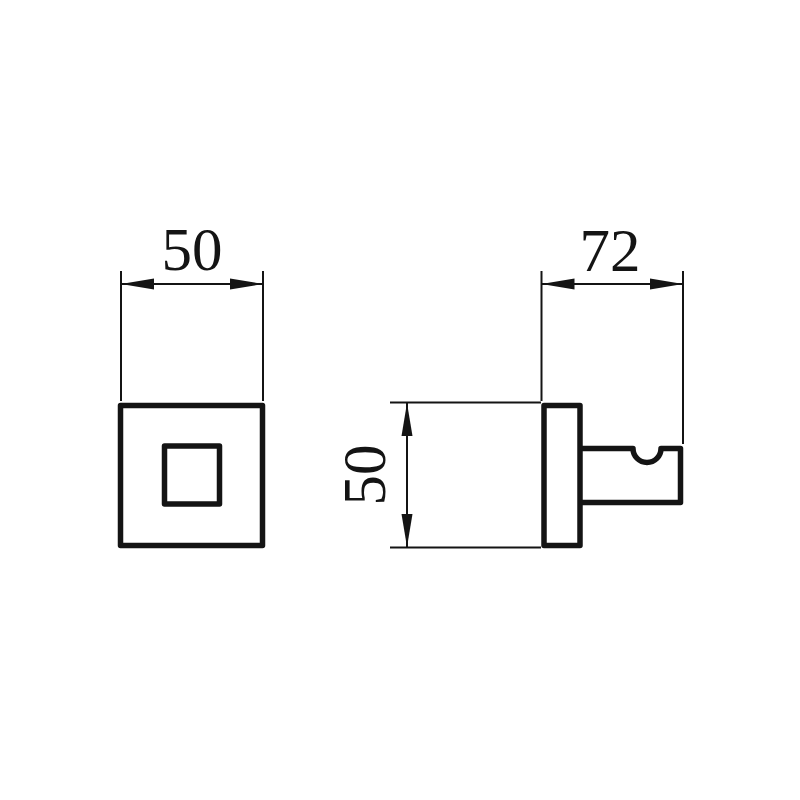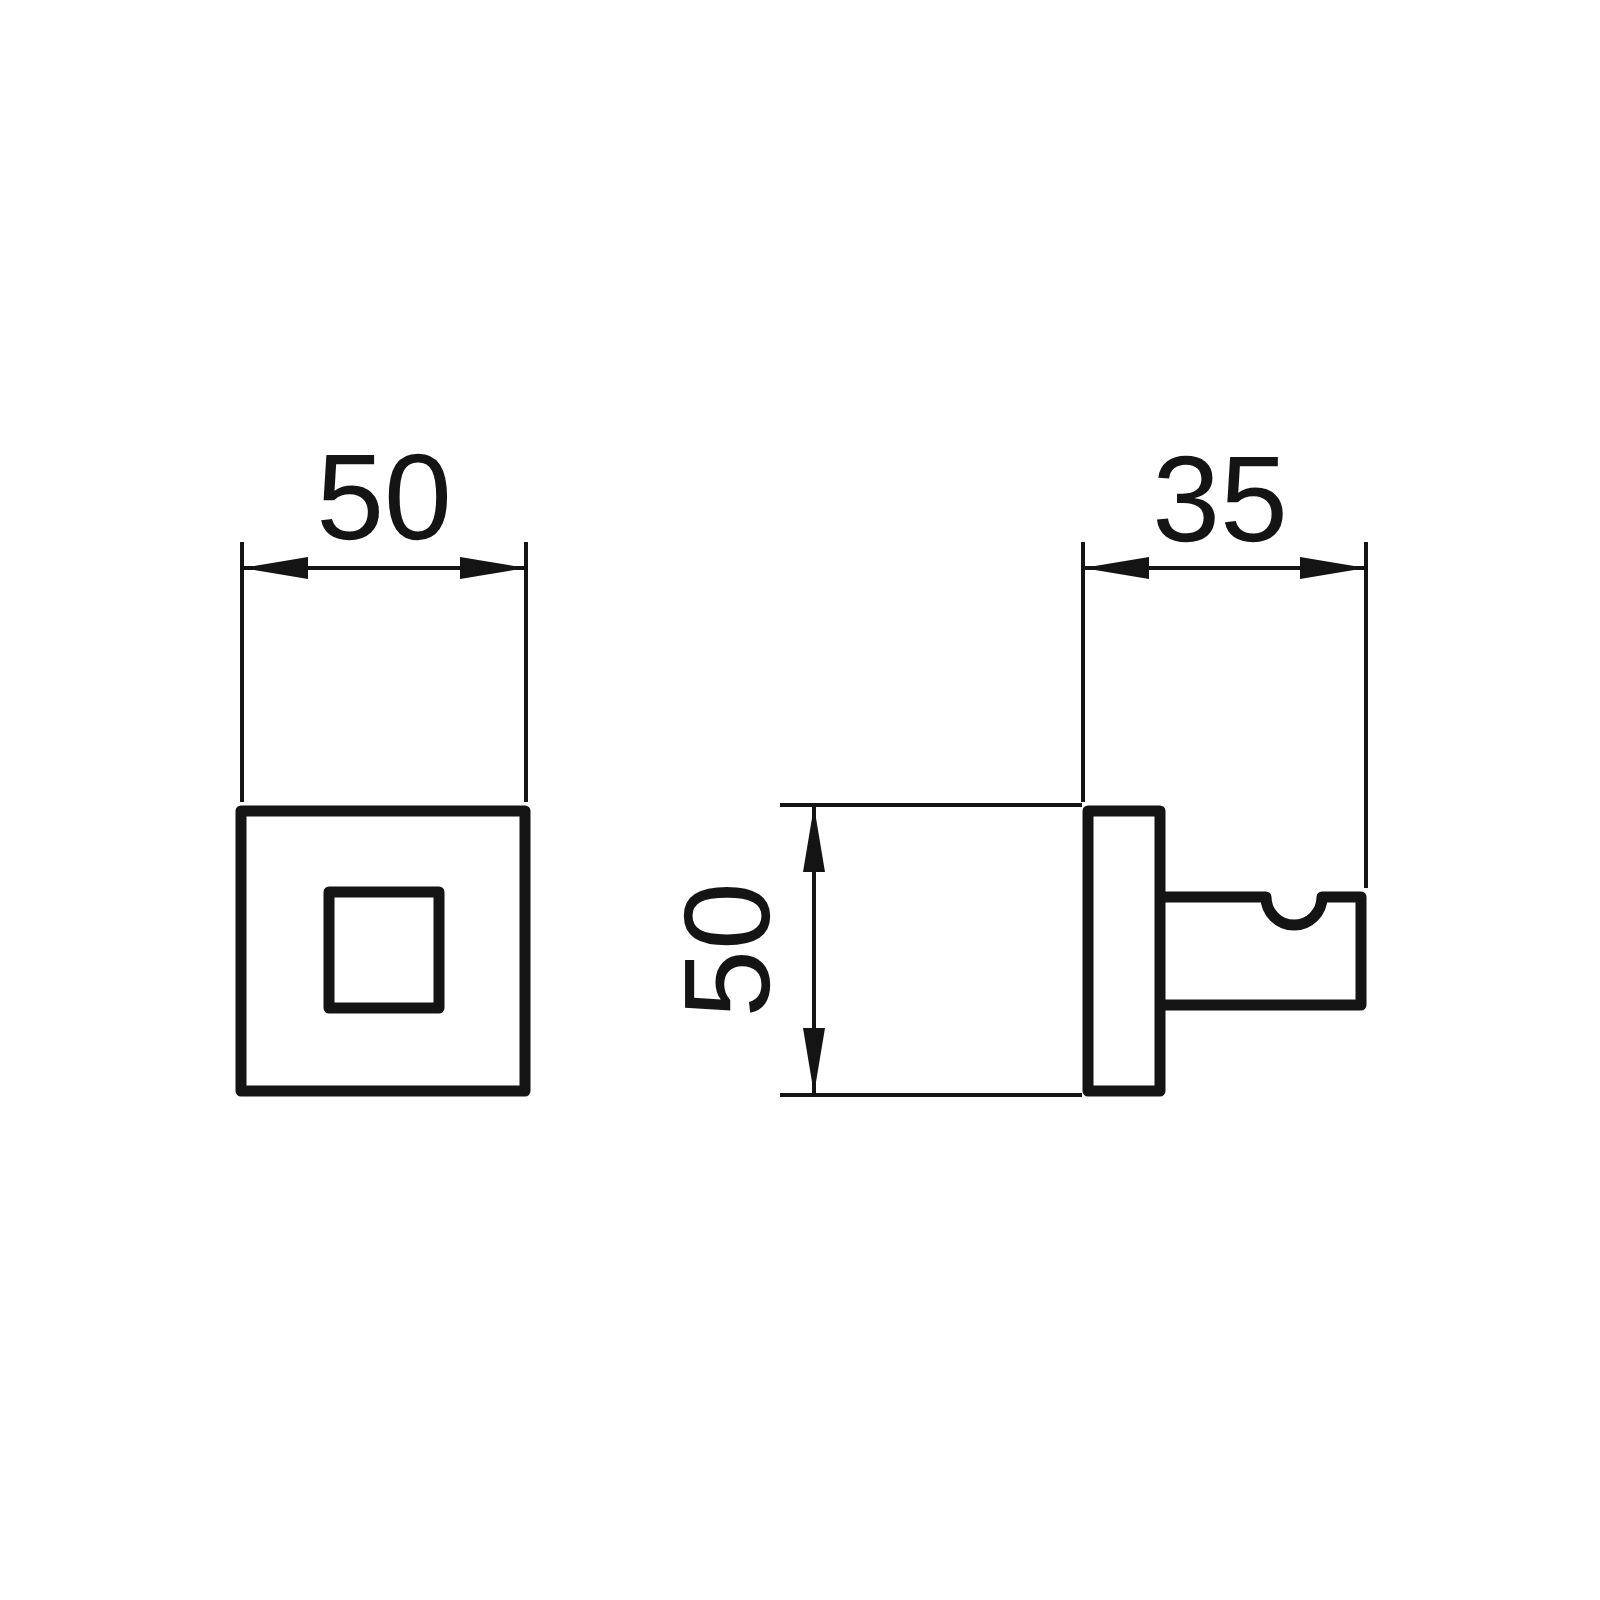--- a/index.html
+++ b/index.html
@@ -6,21 +6,21 @@
     margin: 0;
     padding: 0;
     background: #ffffff;
   }
   .canvas {
     position: relative;
     width: 800px;
     height: 800px;
     background: #ffffff;
     overflow: hidden;
-    font-family: Liberation Sans, sans-serif;
+    font-family: Liberation Serif, serif;
   }
   .drawing-svg {
     position: absolute;
     left: 0;
     top: 0;
   }
   .thick {
     fill: none;
     stroke: #141414;
     stroke-width: 5.5;
@@ -84,17 +84,17 @@
       <line class="thin" x1="390" y1="402.5" x2="541" y2="402.5"></line>
       <line class="thin" x1="390" y1="547.5" x2="541" y2="547.5"></line>
       <line class="thin" x1="407" y1="402.5" x2="407" y2="547.5"></line>
       <polygon class="arrow" points="407,403 401.5,436 412.5,436"></polygon>
       <polygon class="arrow" points="407,547 401.5,514 412.5,514"></polygon>
     </g>
   </svg>
 
   <div class="dim-label" style="left:192px; top:249px;">50</div>
 
-  <div class="dim-label" style="left:610px; top:250px;">35</div>
+  <div class="dim-label" style="left:610px; top:250px;">72</div>
 
   <div class="dim-label vertical" style="left:364px; top:475px;">50</div>
 
 </div>
 
 </body></html>

